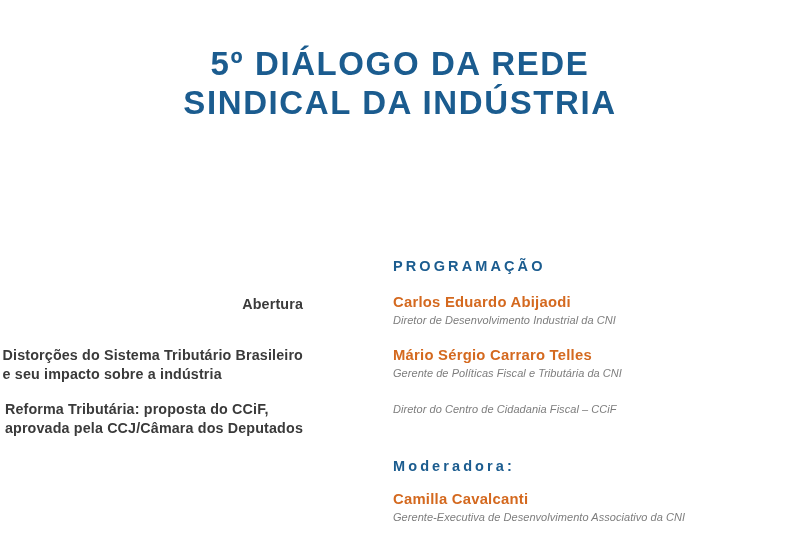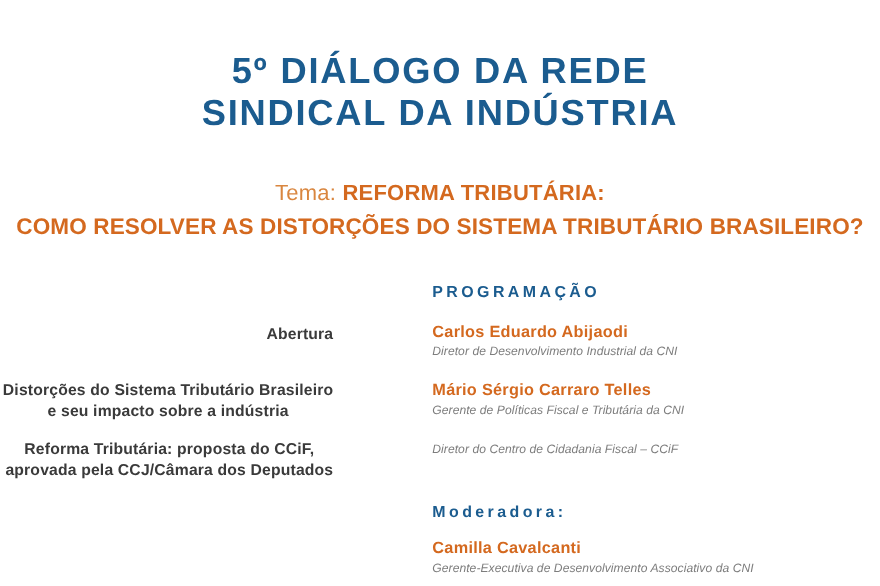--- a/index.html
+++ b/index.html
@@ -106,21 +106,21 @@
     font-weight: bold;
     letter-spacing: 3.1px;
     white-space: nowrap;
   }
   .section-heading.programacao { top: 3px; }
   .section-heading.moderadora  { top: 203px; }
 
   .left-label {
     position: absolute;
     right: 429px;      
-    text-align: center;
+    text-align: left;
     color: #3a3a3a;
     font-size: 14.3px;
     font-weight: bold;
     line-height: 19px;
     letter-spacing: 0.15px;
     white-space: nowrap;
   }
 
   .entry {
     position: absolute;
@@ -148,26 +148,20 @@
 
 <div class="slide">
 
   <div class="corner-accent"></div>
 
   <div class="title-block">
     <div class="title-line">5º DIÁLOGO DA REDE</div>
     <div class="title-line">SINDICAL DA INDÚSTRIA</div>
   </div>
 
-  <div class="subtitle-block">
-    <div class="subtitle-line1">
-      <span class="tema-label">Tema: </span><span class="tema-value">REFORMA TRIBUTÁRIA:</span>
-    </div>
-    <div class="subtitle-line2">COMO RESOLVER AS DISTORÇÕES DO SISTEMA TRIBUTÁRIO BRASILEIRO?</div>
-  </div>
 
   <div class="agenda">
 
     <div class="section-heading programacao">PROGRAMAÇÃO</div>
 
     <div class="left-label" style="top:40px;">
       <div>Abertura</div>
     </div>
     <div class="entry" style="top:38px;">
       <div class="entry-name">Carlos Eduardo Abijaodi</div>

